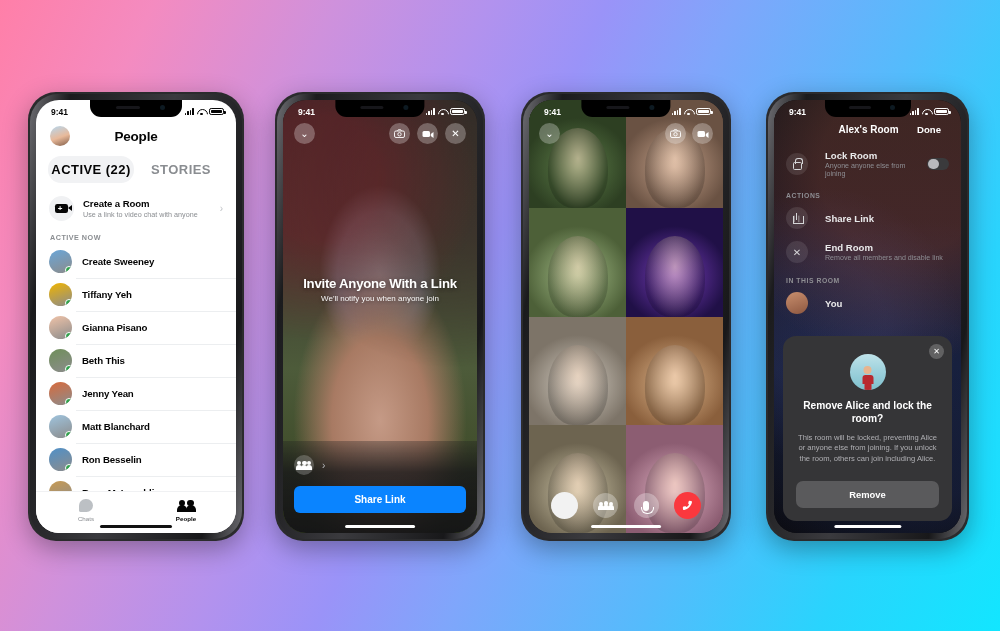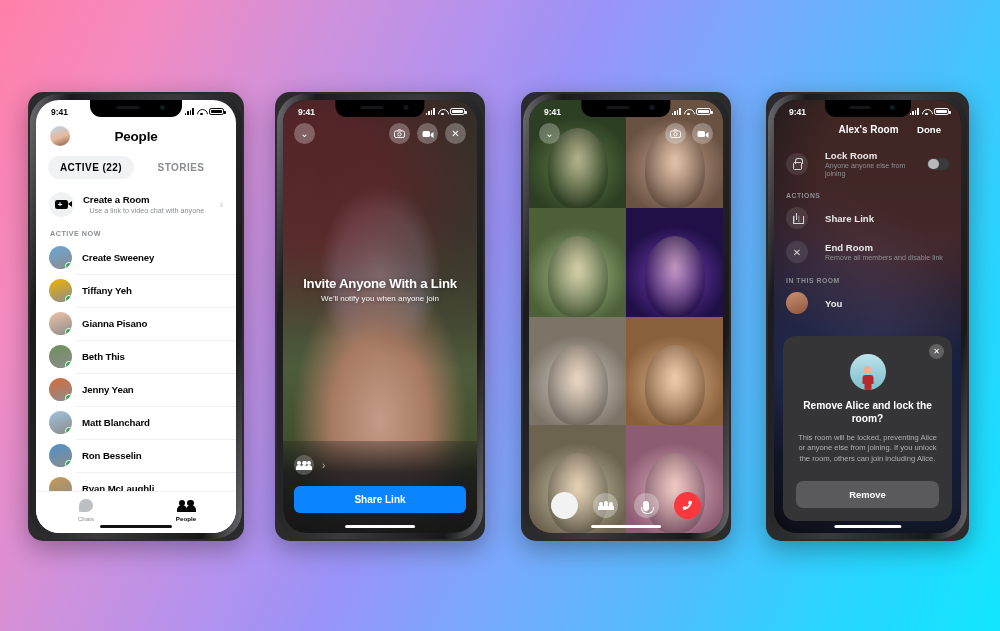--- a/index.html
+++ b/index.html
@@ -8,21 +8,21 @@
     font-family: "Liberation Sans", sans-serif;
     background: linear-gradient(115deg,
       #ff7fa8 0%, #f48bc0 12%, #cf91dc 26%, #b292ee 38%,
       #9a93f8 47%, #7fa6fb 57%, #55bbfc 72%, #29d4fd 86%, #12e6ff 100%);
     position: relative;
   }
 
   
   .phone {
     position: absolute;
-    border-radius: 15px;
+    border-radius: 28px;
     background: #2b2b2d;
     padding: 8px;
     box-shadow: 0 8px 26px rgba(0,0,0,0.32);
   }
   .phone::before {
     content: "";
     position: absolute; inset: 2px;
     border-radius: 28px;
     background: linear-gradient(100deg,#6f6f74 0%,#1b1b1d 14%,#3a3a3e 50%,#18181a 86%,#6b6b70 100%);
   }
@@ -77,36 +77,36 @@
   
   #phone1 { left: 28px; top: 92px; width: 216px; height: 449px; }
   .p1 { background: #fff; color:#050505; }
   .p1 .statusbar { color: #050505; }
   .p1-header { display:flex; align-items:center; padding: 26px 14px 6px; }
   .p1-avatar { width:20px; height:20px; border-radius:50%;
     background: linear-gradient(160deg,#b6d8f0,#e8b99a 55%,#7f5b46); flex:0 0 auto; }
   .p1-title { flex:1; text-align:center; font-size:13.5px; font-weight:bold;
     margin-left:-20px; letter-spacing:-.2px; }
   .p1-tabs { display:flex; padding: 4px 12px 6px; gap:4px; }
-  .p1-tab { flex:1; text-align:center; font-size:10px; font-weight:bold;
+  .p1-tab { flex:1; text-align:center; font-size:13px; font-weight:bold;
     letter-spacing:.45px; padding:6px 0; border-radius:13px; color:#8a8d91; }
   .p1-tab.active { background:#f1f2f4; color:#050505; }
   .p1-room { display:flex; align-items:center; gap:9px; padding:7px 13px 8px; }
   .p1-room-ic { width:25px; height:25px; border-radius:50%; background:#f0f1f3;
     display:flex; align-items:center; justify-content:center; flex:0 0 auto; }
   .cam-glyph { position:relative; width:13px; height:9px; border-radius:2.2px;
     background:#050505; }
   .cam-glyph::after { content:""; position:absolute; right:-4px; top:1.4px;
     border-top:3px solid transparent; border-bottom:3px solid transparent;
     border-right:4px solid #050505; }
   .cam-glyph .plus { position:absolute; left:2px; top:1.5px; width:6px; height:6px;
     color:#fff; font-size:8px; line-height:5.5px; font-weight:bold; text-align:center; }
   .p1-room-txt { flex:1; }
   .p1-room-t { font-size:9.6px; font-weight:bold; letter-spacing:-.1px; }
-  .p1-room-s { font-size:7.2px; color:#8a8d91; margin-top:1px;text-align:center; }
+  .p1-room-s { font-size:7.2px; color:#8a8d91; margin-top:1px; }
   .chev { color:#c0c3c7; font-size:10px; }
   .p1-section { font-size:7.2px; font-weight:bold; color:#8a8d91;
     letter-spacing:.5px; padding: 4px 14px 3px; }
   .p1-list { }
   .p1-row { display:flex; align-items:center; gap:10px; padding:5px 13px;
     position:relative; }
   .p1-row + .p1-row::before { content:""; position:absolute; top:0; left:40px; right:0;
     height:1px; background:#eceef0; }
   .p1-av { width:23px; height:23px; border-radius:50%; position:relative;
     flex:0 0 auto; overflow:hidden; }

